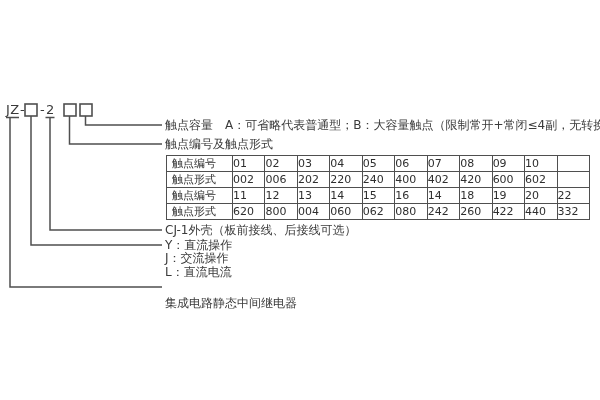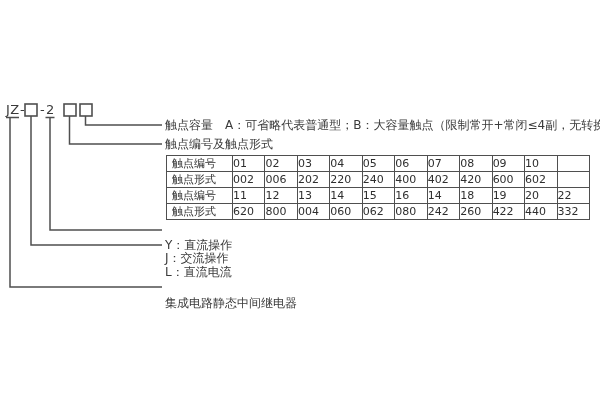--- a/index.html
+++ b/index.html
@@ -68,20 +68,21 @@
     <polyline points="10,117.5 10,287 162,287"></polyline>
   </svg>
 
   <span class="code" style="left:6px">JZ</span>
   <span class="code" style="left:20px">-</span>
   <span class="code" style="left:40px">-</span>
   <span class="code" style="left:46px">2</span>
 
   <div class="callout" style="top:118px">触点容量　A：可省略代表普通型；B：大容量触点（限制常开+常闭≤4副，无转换）</div>
   <div class="callout" style="top:137px">触点编号及触点形式</div>
+  <div class="callout" style="top:223px">CJ-1外壳（板前接线、后接线可选）</div>
   <div class="callout" style="top:238px">Y：直流操作</div>
   <div class="callout" style="top:251px">J：交流操作</div>
   <div class="callout" style="top:265px">L：直流电流</div>
   <div class="callout" style="top:296px">集成电路静态中间继电器</div>
 
   <table class="contact">
     <colgroup>
       <col style="width:66px">
       <col>
         <col>

